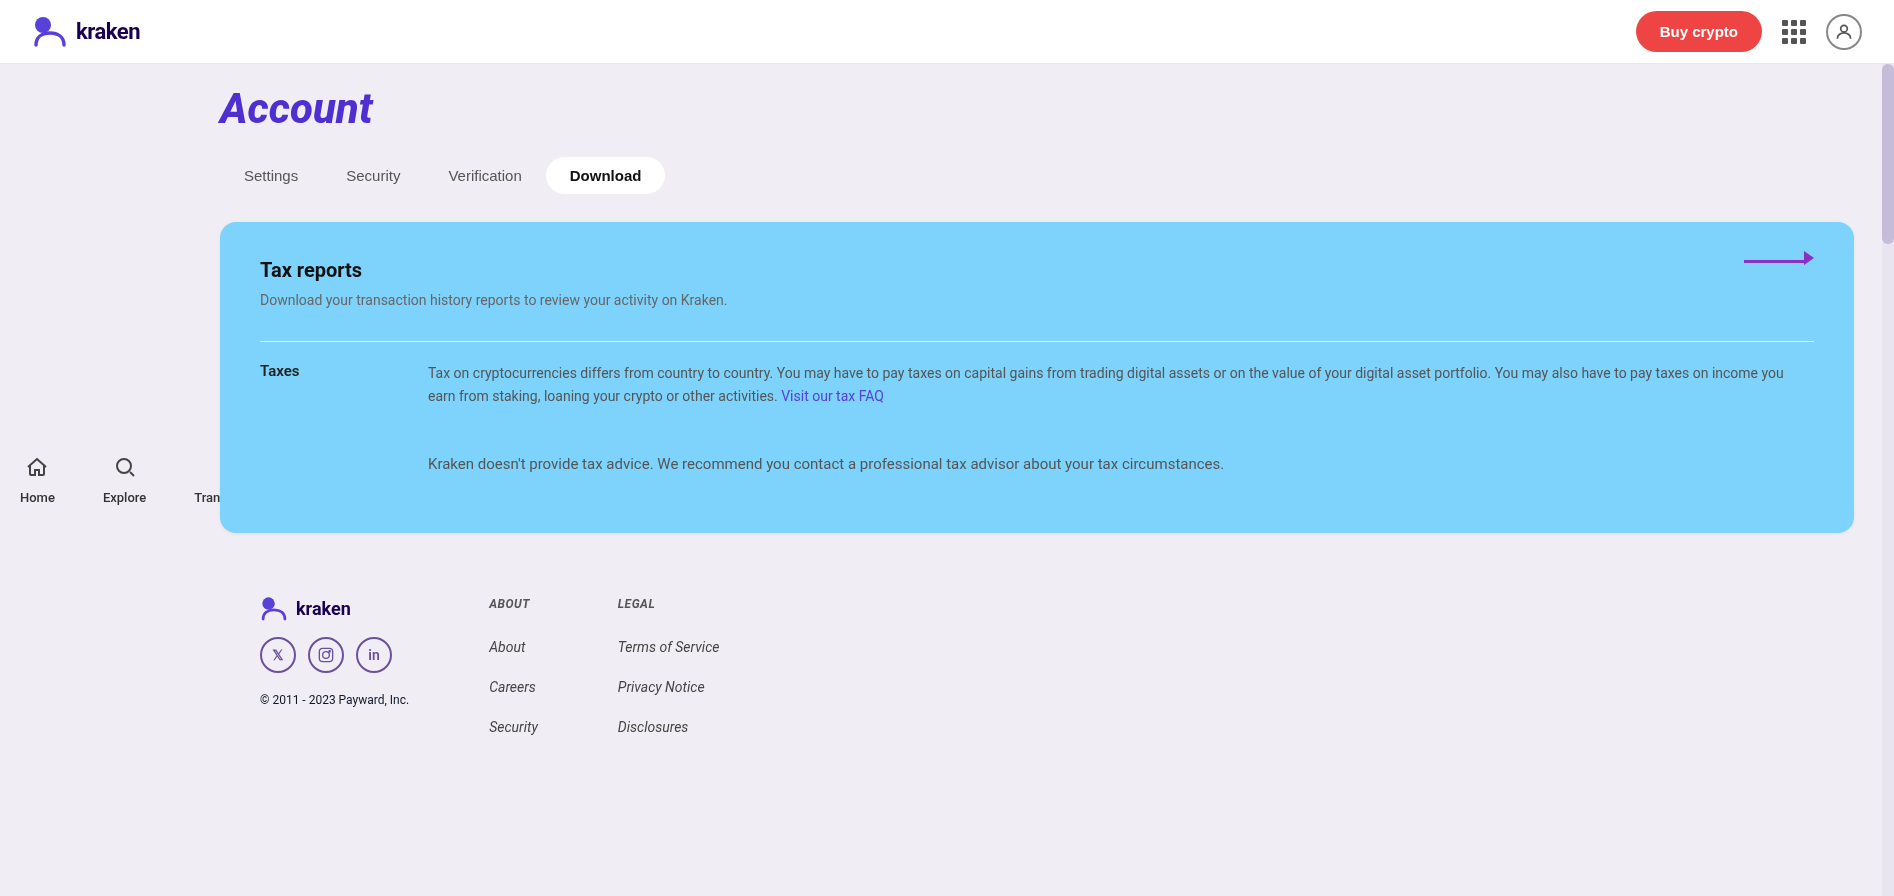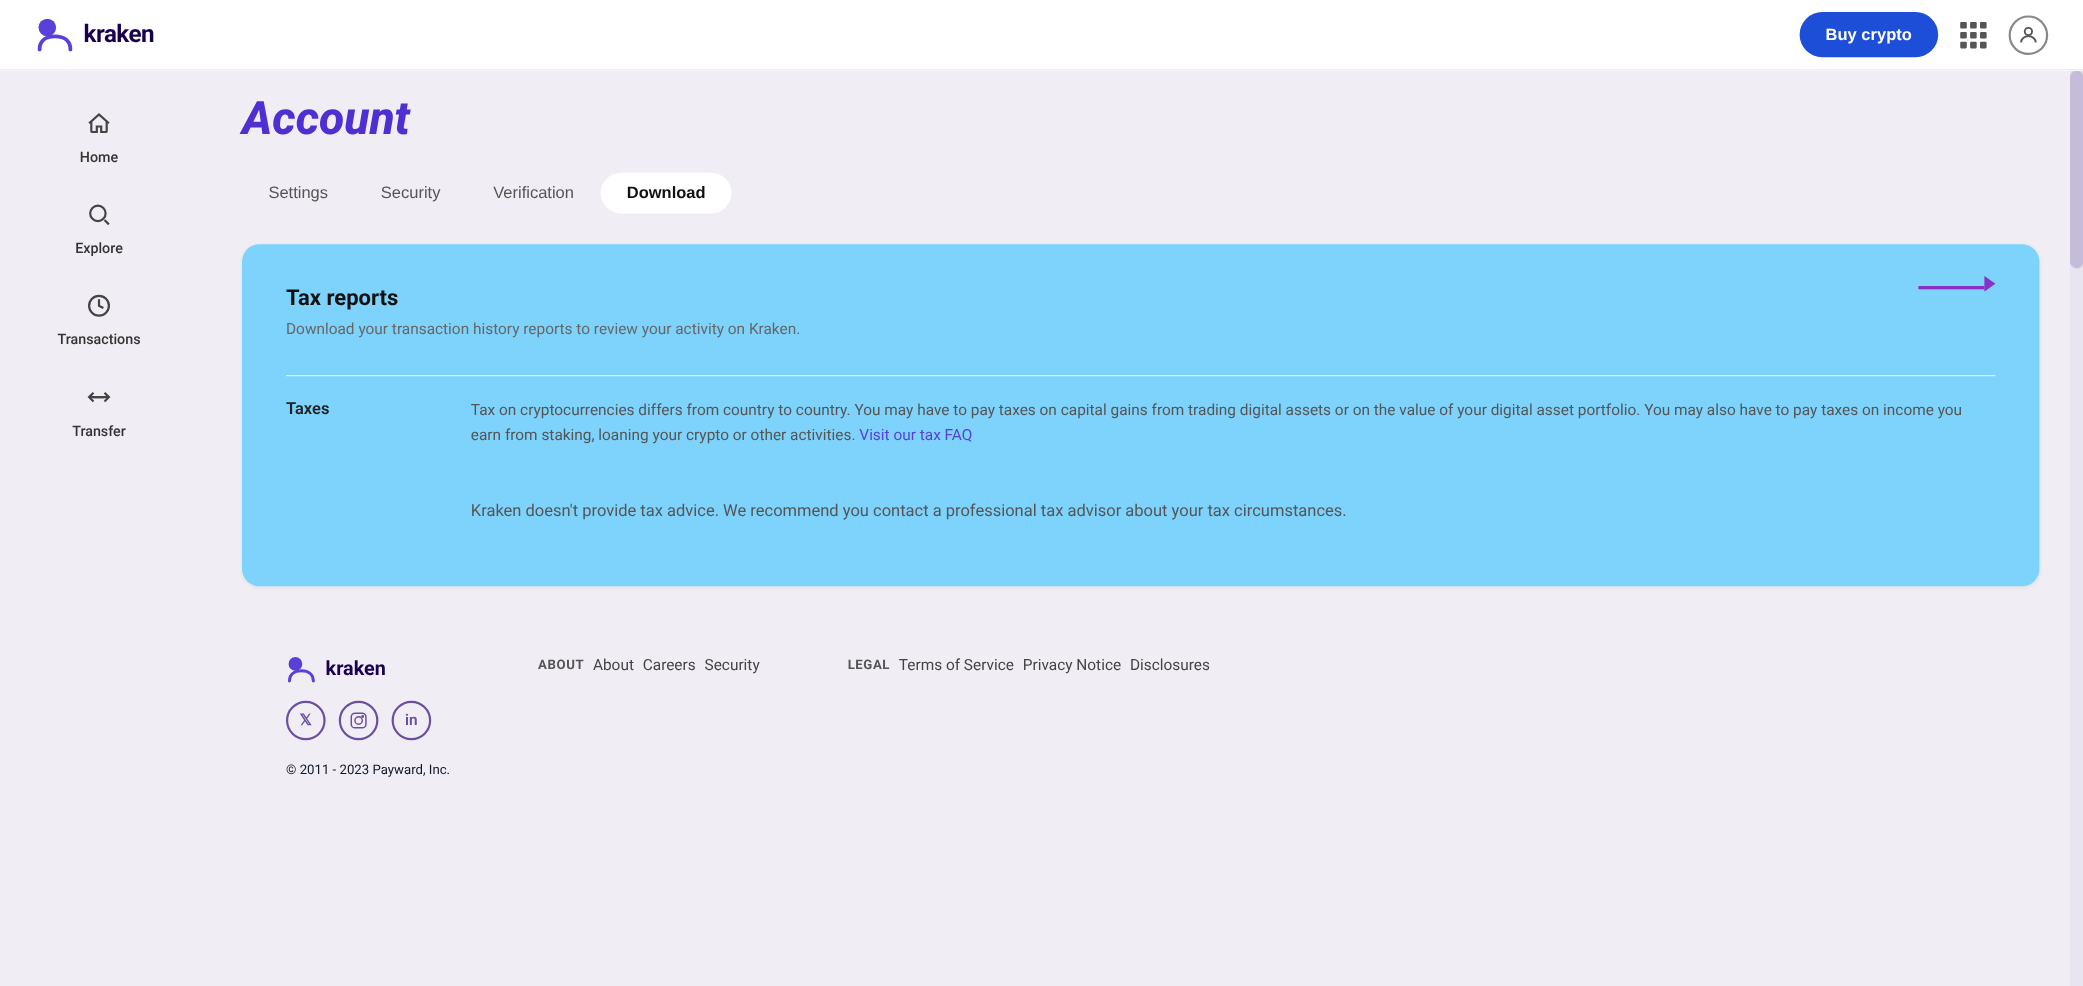--- a/index.html
+++ b/index.html
@@ -38,21 +38,21 @@
       font-weight: 700;
       color: #1a0050;
       letter-spacing: -0.5px;
     }
     .topnav-right {
       display: flex;
       align-items: center;
       gap: 20px;
     }
     .buy-crypto-btn {
-      background: #1d4ed8;
+      background: #ef4444;
       color: #fff;
       border: none;
       border-radius: 50px;
       padding: 12px 24px;
       font-size: 15px;
       font-weight: 600;
       cursor: pointer;
     }
     .grid-icon {
       color: #555;
@@ -91,21 +91,21 @@
       padding-top: 64px;
       min-height: 896px;
     }
 
     
     .sidebar {
       width: 180px;
       background: #f0eef4;
       padding: 24px 0;
       display: flex;
-      flex-direction: column;
+      flex-direction: row;
       align-items: center;
       gap: 8px;
       flex-shrink: 0;
     }
     .sidebar-item {
       display: flex;
       flex-direction: column;
       align-items: center;
       gap: 6px;
       padding: 12px 20px;
@@ -298,22 +298,23 @@
       cursor: pointer;
       font-weight: 600;
     }
     .footer-copy {
       font-size: 12px;
       color: #0f172a;
       margin-top: 4px;
     }
     .footer-col {
       display: flex;
-      flex-direction: row;
-      gap: 8px;
+      flex-direction: column;
+      gap: 24px;
+      font-style: italic;
     }
     .footer-col-title {
       font-size: 12px;
       font-weight: 700;
       color: #555;
       letter-spacing: 0.5px;
       text-transform: uppercase;
       margin-bottom: 4px;
     }
     .footer-link {

